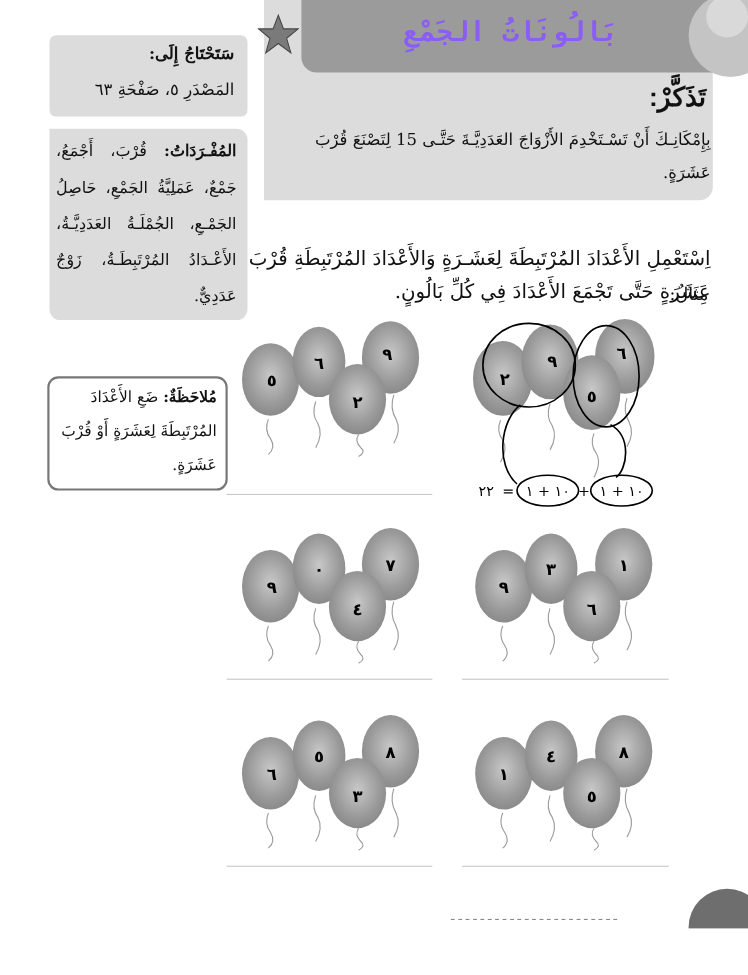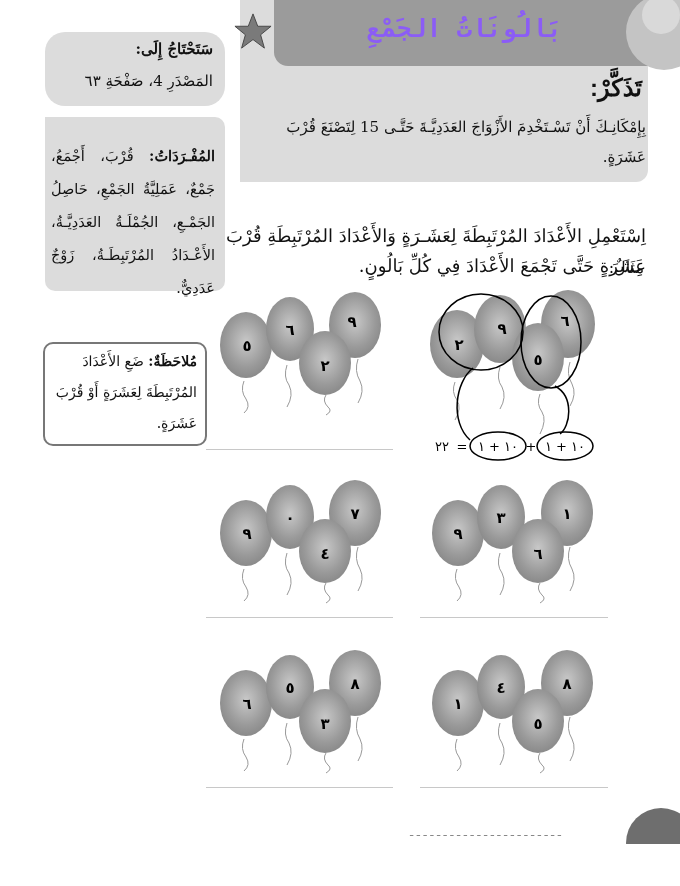--- a/index.html
+++ b/index.html
@@ -14,26 +14,26 @@
   .circle-small { left:642px; top:-4px; width:38px; height:38px; border-radius:50%; background:#d9d9d9; }
   .star { left:234px; top:12px; width:38px; height:38px; }
 
   .remember-title { right:38px; top:74px; font-family:Liberation Sans, sans-serif; font-weight:bold; font-size:24px; direction:rtl; }
   .remember-body { right:34px; top:112px; width:390px; font-family:"DejaVu Serif", serif; font-size:15px; line-height:30px; direction:rtl; text-align:right; }
 
   .instructions { right:34px; top:188px; width:420px; font-family:"DejaVu Serif", serif; font-size:18px; line-height:30px; direction:rtl; text-align:right;margin-top:33px; }
   .example-label { right:36px; top:258px; font-family:"DejaVu Serif", serif; font-size:16px; direction:rtl; }
 
   
-  .need-box { left:45px; top:32px; width:180px; height:74px; background:#dcdcdc; border-radius:20px; }
+  .need-box { left:45px; top:32px; width:180px; height:74px; background:#dcdcdc; border-radius:6px; }
   .need-title { right:12px; top:8px; font-family:"DejaVu Serif", serif; font-weight:bold; font-size:15px; direction:rtl; position:absolute; }
   .need-body { right:12px; top:40px; font-family:"DejaVu Serif", serif; font-size:15px; direction:rtl; position:absolute; white-space:nowrap; }
 
   .vocab-box { left:45px; top:117px; width:180px; height:174px; background:#dcdcdc; border-radius:0 10px 10px 10px; }
-  .vocab-text { position:absolute; right:10px; top:4px; width:164px; font-family:"DejaVu Serif", serif; font-size:14.5px; line-height:33px; direction:rtl; text-align:justify;margin-top:18px; }
+  .vocab-text { position:absolute; right:10px; top:4px; width:164px; font-family:"DejaVu Serif", serif; font-size:14.5px; line-height:33px; direction:rtl; text-align:justify; }
   .vocab-text b { font-weight:bold; }
 
   .note-box { left:43px; top:342px; width:160px; height:100px; border:2px solid #777; border-radius:10px; background:#fff; }
   .note-text { position:absolute; right:8px; top:2px; width:148px; font-family:"DejaVu Serif", serif; font-size:14px; line-height:31px; direction:rtl; }
 
   .answer-line { height:1px; background:#c8c8c8; }
 
   .footer-text { left:410px; top:826px; font-size:11px; color:#888; letter-spacing:1px; white-space:nowrap; direction:rtl; }
   .page-circle { left:626px; top:808px; width:70px; height:70px; border-radius:50%; background:#6e6e6e; }
   .page-num { left:636px; top:828px; color:#fff; font-size:15px; font-weight:bold;margin-top:16px; }
@@ -54,21 +54,21 @@
 </svg>
 
 <div class="abs remember-title">تَذَكَّرْ:</div>
 <div class="abs remember-body">بِإِمْكَانِـكَ أَنْ تَسْـتَخْدِمَ الأَزْوَاجَ العَدَدِيَّـةَ حَتَّـى 15 لِتَصْنَعَ قُرْبَ عَشَرَةٍ.</div>
 
 <div class="abs instructions">اِسْتَعْمِلِ الأَعْدَادَ المُرْتَبِطَةَ لِعَشَـرَةٍ وَالأَعْدَادَ المُرْتَبِطَةِ قُرْبَ عَشَرَةٍ حَتَّى تَجْمَعَ الأَعْدَادَ فِي كُلِّ بَالُونٍ.</div>
 <div class="abs example-label">مِثَالٌ:</div>
 
 <div class="abs need-box">
   <div class="need-title">سَتَحْتَاجُ إِلَى:</div>
-  <div class="need-body">المَصْدَرِ 4، صَفْحَةِ ٦٣</div>
+  <div class="need-body">المَصْدَرِ ٥، صَفْحَةِ ٦٣</div>
 </div>
 
 <div class="abs vocab-box">
   <div class="vocab-text">
     <b>المُفْـرَدَاتُ:</b>
     <span>قُرْبَ، أَجْمَعُ، جَمْعٌ، عَمَلِيَّةُ الجَمْعِ، حَاصِلُ الجَمْـعِ، الجُمْلَـةُ العَدَدِيَّـةُ، الأَعْـدَادُ المُرْتَبِطَـةُ، زَوْجٌ عَدَدِيٌّ.</span>
   </div>
 </div>
 
 <div class="abs note-box">

